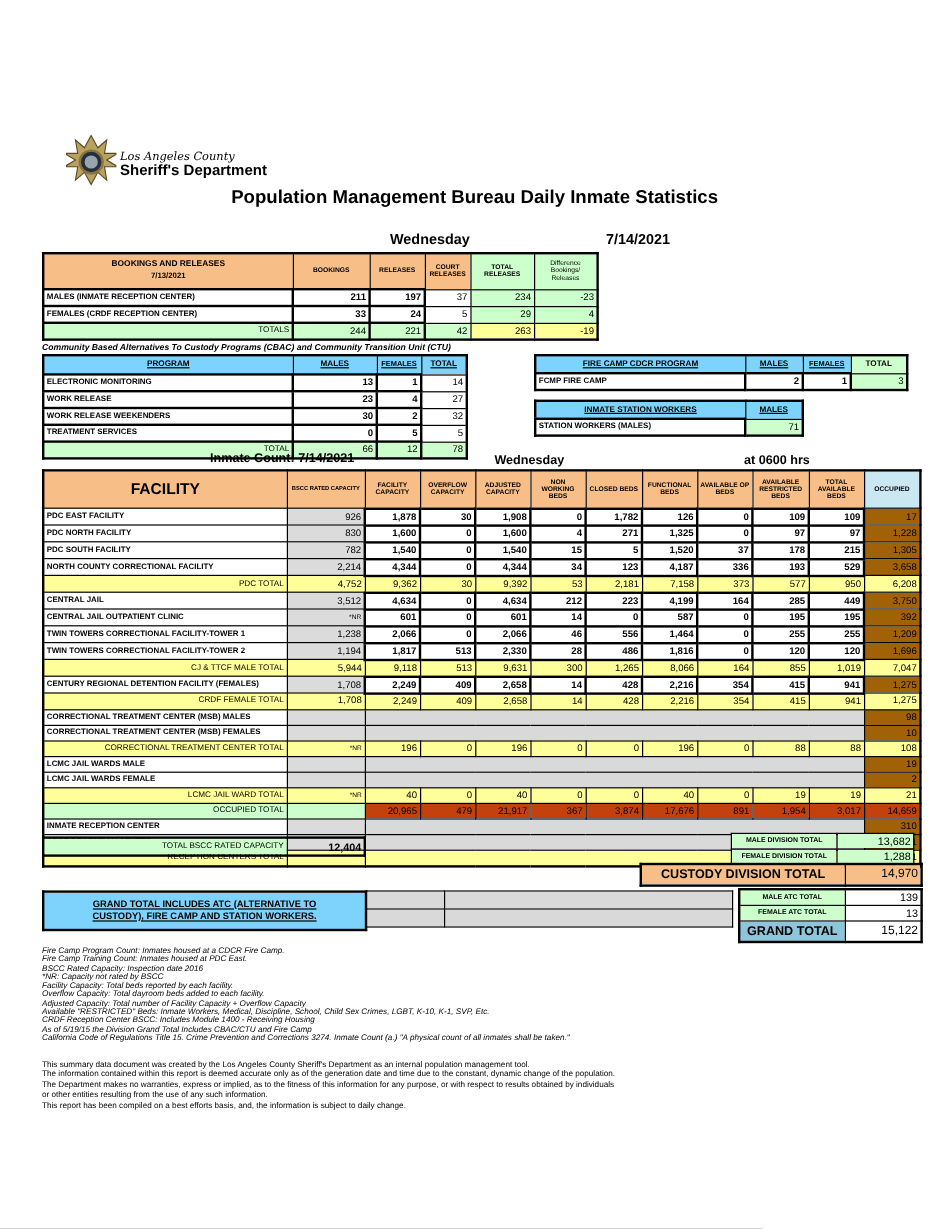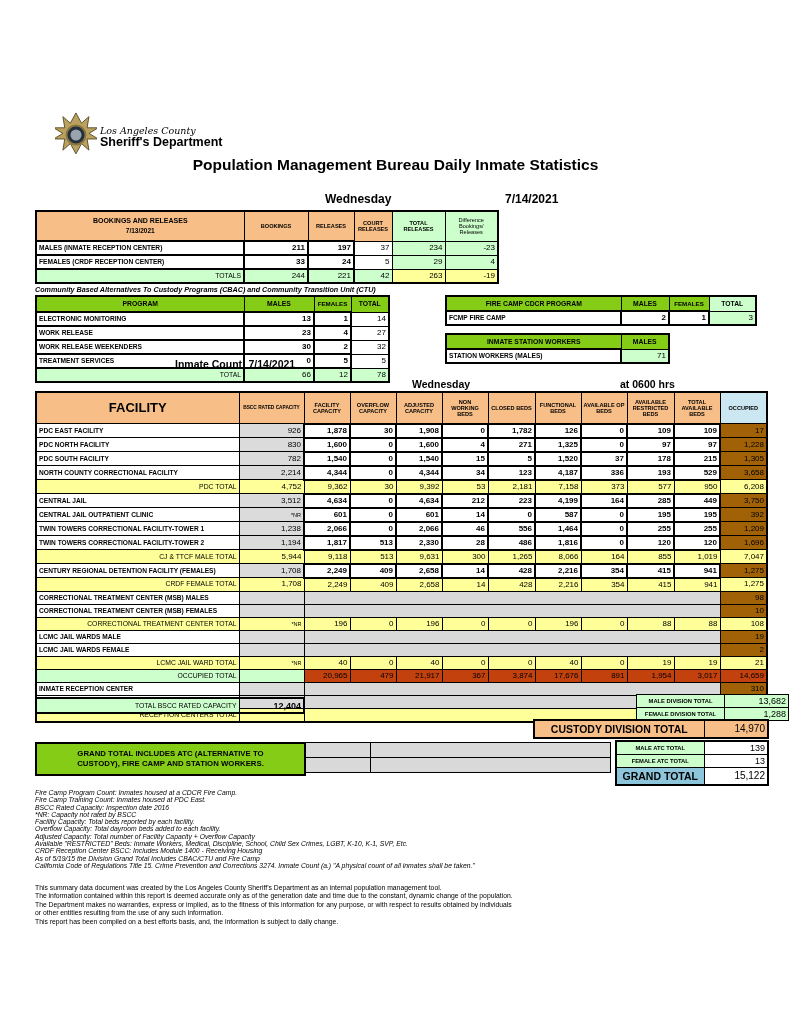--- a/index.html
+++ b/index.html
@@ -9,21 +9,21 @@
   table{border-collapse:collapse;table-layout:fixed;}
   td,th{border:1px solid #000;padding:0 2px;overflow:hidden;white-space:nowrap;
         font-size:8px;height:12px;line-height:10px;vertical-align:middle;}
   .num{text-align:right;}
   .b{font-weight:bold;}
   .tk{border:2px solid #000;}
   .ctr{text-align:center;}
   .orange{background:#F7BE88;}
   .green{background:#CCFFCC;}
   .yellow{background:#FFFF99;}
-  .tan{background:#84cc16;}
+  .tan{background:#7dd3fc;text-decoration:underline;}
   .mgray{background:#D9D9D9;}
   .blue{background:#CBE7F1;}
   .gtblue{background:#8DC6DB;}
   .hsm{font-size:5.6px;line-height:6px;white-space:normal;text-align:center;font-weight:bold;}
   .rowlab{font-size:6.6px;font-weight:bold;text-align:left;}
   .totlab{font-size:6.8px;text-align:right;font-weight:normal;}
   
   .agency-county{font-family:"DejaVu Serif",serif;font-style:italic;font-size:9.5px;line-height:10px;}
   .agency-dept{font-weight:bold;font-size:12.5px;line-height:13px;}
   .doc-title{font-weight:bold;font-size:15.5px;text-align:center;width:100%;}
@@ -199,21 +199,21 @@
       <th class="tan hsm" style="font-size:6.8px;height:13px;">INMATE STATION WORKERS</th>
       <th class="tan hsm" style="font-size:6.8px;">MALES</th>
     </tr>
     <tr>
       <td class="rowlab tk">STATION WORKERS (MALES)</td>
       <td class="num green">71</td>
     </tr>
   </tbody>
     </table>
 
-  <div class="abs tbl-caption" style="left:175px;top:358px;">Inmate Count: 7/14/2021</div>
+  <div class="abs tbl-caption" style="left:175px;top:376px;">Inmate Count: 7/14/2021</div>
   <div class="abs tbl-caption" style="left:412px;top:378px;">Wednesday</div>
   <div class="abs tbl-caption" style="left:620px;top:378px;">at 0600 hrs</div>
 
   <table class="abs" style="left:35px;top:391px;border:2px solid #000;">
     <colgroup>
       <col style="width:203px">
         <col style="width:65px">
         <col style="width:46px">
         <col style="width:46px">
       <col style="width:46px">
@@ -503,21 +503,21 @@
         <col style="width:65px">
       </colgroup>
     <tbody>
         <tr>
       <td class="totlab green b" style="height:13px;">TOTAL BSCC RATED CAPACITY</td>
       <td class="num b" style="font-size:9px;margin-left:25px;">12,404</td>
     </tr>
   </tbody>
     </table>
 
-  <table class="abs sidebox" style="left:636px;top:694px;padding-left:40px;">
+  <table class="abs sidebox" style="left:609px;top:694px;padding-left:40px;">
     <colgroup>
         <col style="width:88px">
         <col style="width:64px">
       </colgroup>
     <tbody>
         <tr>
       <td class="green hsm" style="font-size:5.8px;height:12px;">MALE DIVISION TOTAL</td>
       <td class="num green" style="font-size:9px;">13,682</td>
     </tr>
     <tr>

